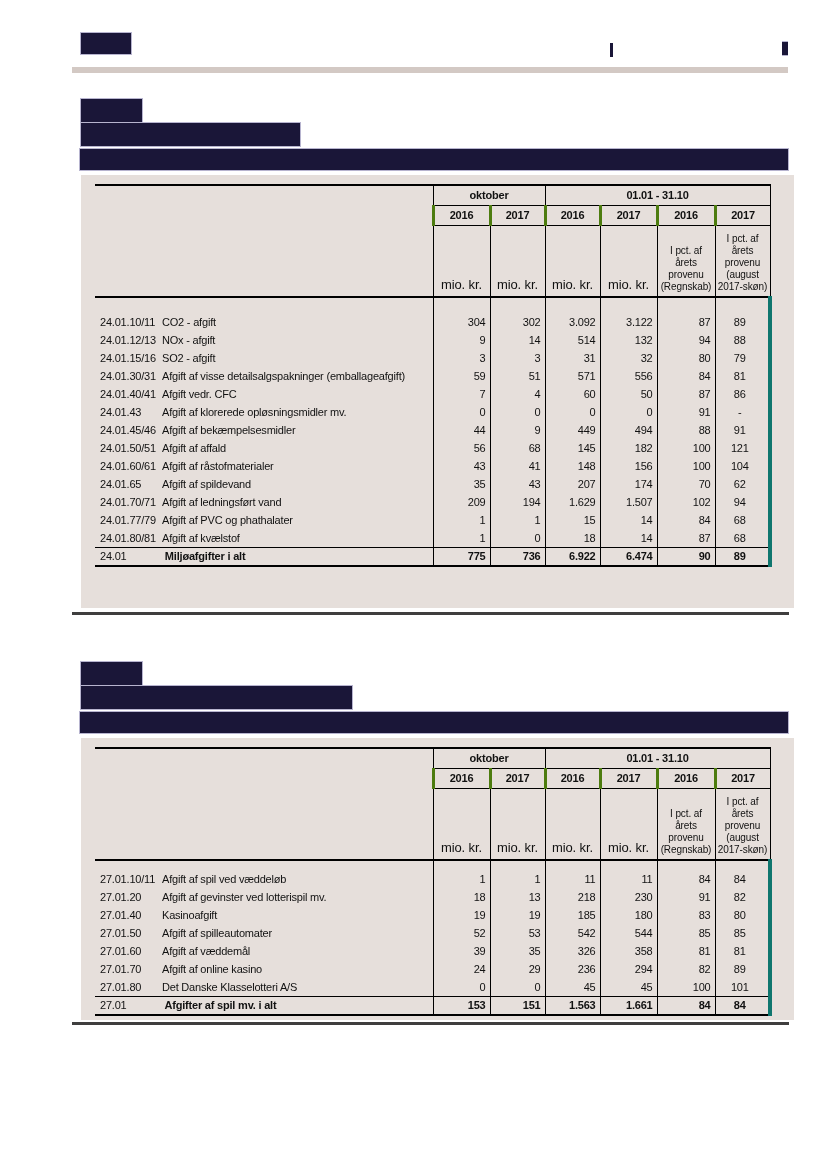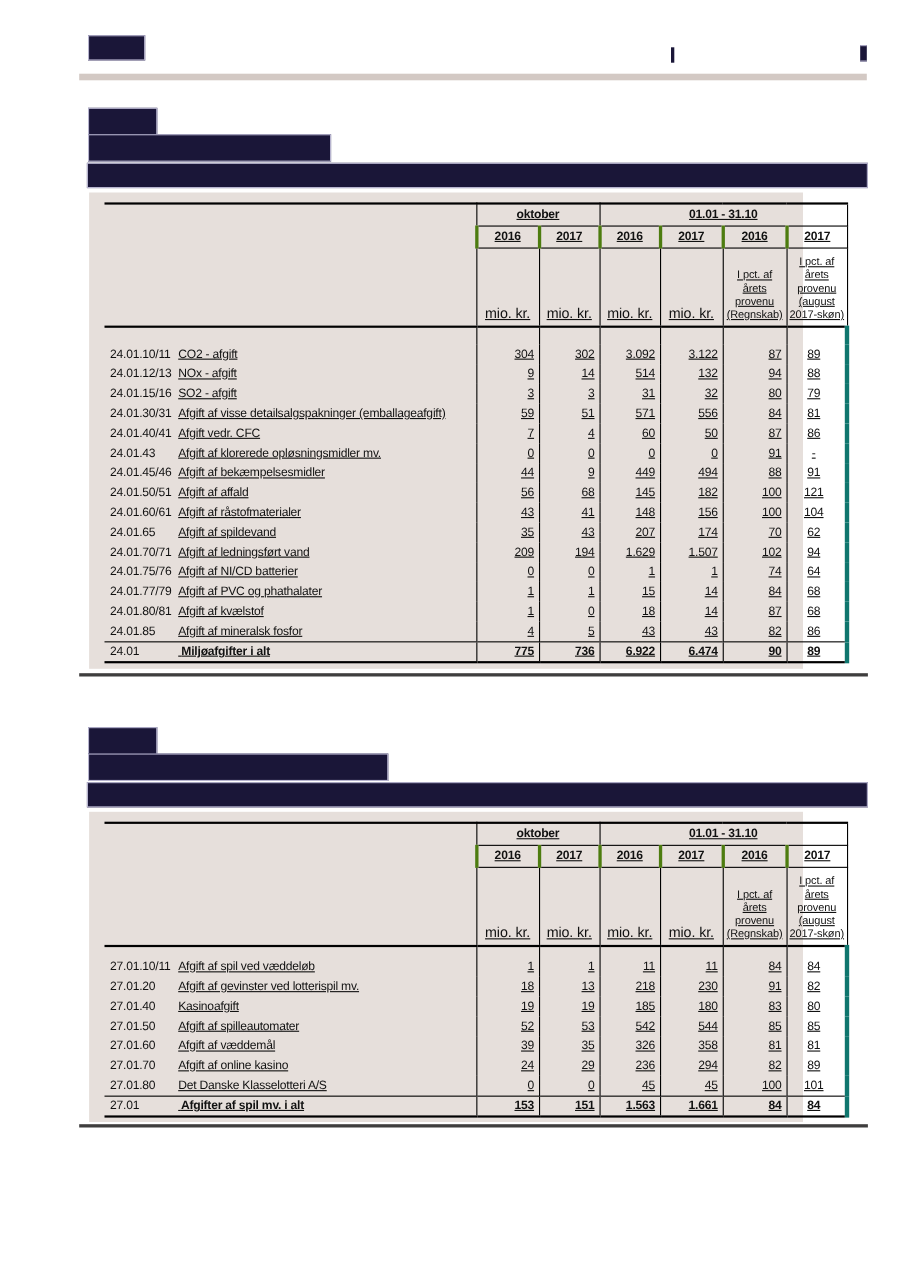--- a/index.html
+++ b/index.html
@@ -19,21 +19,21 @@
   
   .logo-redact{left:80px;top:32px;width:52px;height:23px;}
   .hmark1{left:610px;top:43px;width:3px;height:14px;background:var(--navy);}
   .hmark2{left:782px;top:41px;width:6px;height:15px;background:var(--navy);border-top:1px solid var(--lav);border-bottom:1px solid var(--lav);}
   .header-rule{left:72px;top:67px;width:716px;height:6px;background:var(--graybar);}
 
   
   .block-a{width:63px;height:26px;}
   .block-b{height:25px;}
   .title-bar{width:710px;height:23px;background:var(--navy);border:1px solid var(--lav);}
-  .panel{width:649px;background:var(--beige);text-decoration:underline;}
+  .panel{width:713px;background:var(--beige);}
   .bottom-rule{width:717px;height:3px;background:var(--rule);}
 
   
   table.data{
     border-collapse:collapse;table-layout:fixed;width:675px;
     margin:9px 0 0 14px;border-top:2px solid #000;
     font-size:11px;color:var(--ink);
   }
   col.c-label{width:338px;}
   col.c1{width:57px;}col.c2{width:55px;}col.c3{width:55px;}
@@ -209,54 +209,36 @@
         <tr>
           <td class="label-cell"><span class="code">24.01.70/71</span><span>Afgift af ledningsført vand</span></td>
           <td class="num">209</td>
           <td class="num">194</td>
           <td class="num">1.629</td>
           <td class="num">1.507</td>
           <td class="num">102</td>
           <td class="num num-last">94</td>
         </tr>
         <tr>
-          <td class="label-cell"><span class="code">24.01.75/76</span><span>Afgift af NI/CD batterier</span></td>
-          <td class="num">0</td>
-          <td class="num">0</td>
-          <td class="num">1</td>
-          <td class="num">1</td>
-          <td class="num">74</td>
-          <td class="num num-last">64</td>
-        </tr>
-        <tr>
           <td class="label-cell"><span class="code">24.01.77/79</span><span>Afgift af PVC og phathalater</span></td>
           <td class="num">1</td>
           <td class="num">1</td>
           <td class="num">15</td>
           <td class="num">14</td>
           <td class="num">84</td>
           <td class="num num-last">68</td>
         </tr>
         <tr>
           <td class="label-cell"><span class="code">24.01.80/81</span><span>Afgift af kvælstof</span></td>
           <td class="num">1</td>
           <td class="num">0</td>
           <td class="num">18</td>
           <td class="num">14</td>
           <td class="num">87</td>
           <td class="num num-last">68</td>
-        </tr>
-        <tr>
-          <td class="label-cell"><span class="code">24.01.85</span><span>Afgift af mineralsk fosfor</span></td>
-          <td class="num">4</td>
-          <td class="num">5</td>
-          <td class="num">43</td>
-          <td class="num">43</td>
-          <td class="num">82</td>
-          <td class="num num-last">86</td>
         </tr>
       </tbody>
     <tfoot>
       <tr>
         <td class="label-cell">
           <span class="code">24.01</span>
           <span>Miljøafgifter i alt</span>
         </td>
         <td class="num">775</td>
         <td class="num">736</td>

